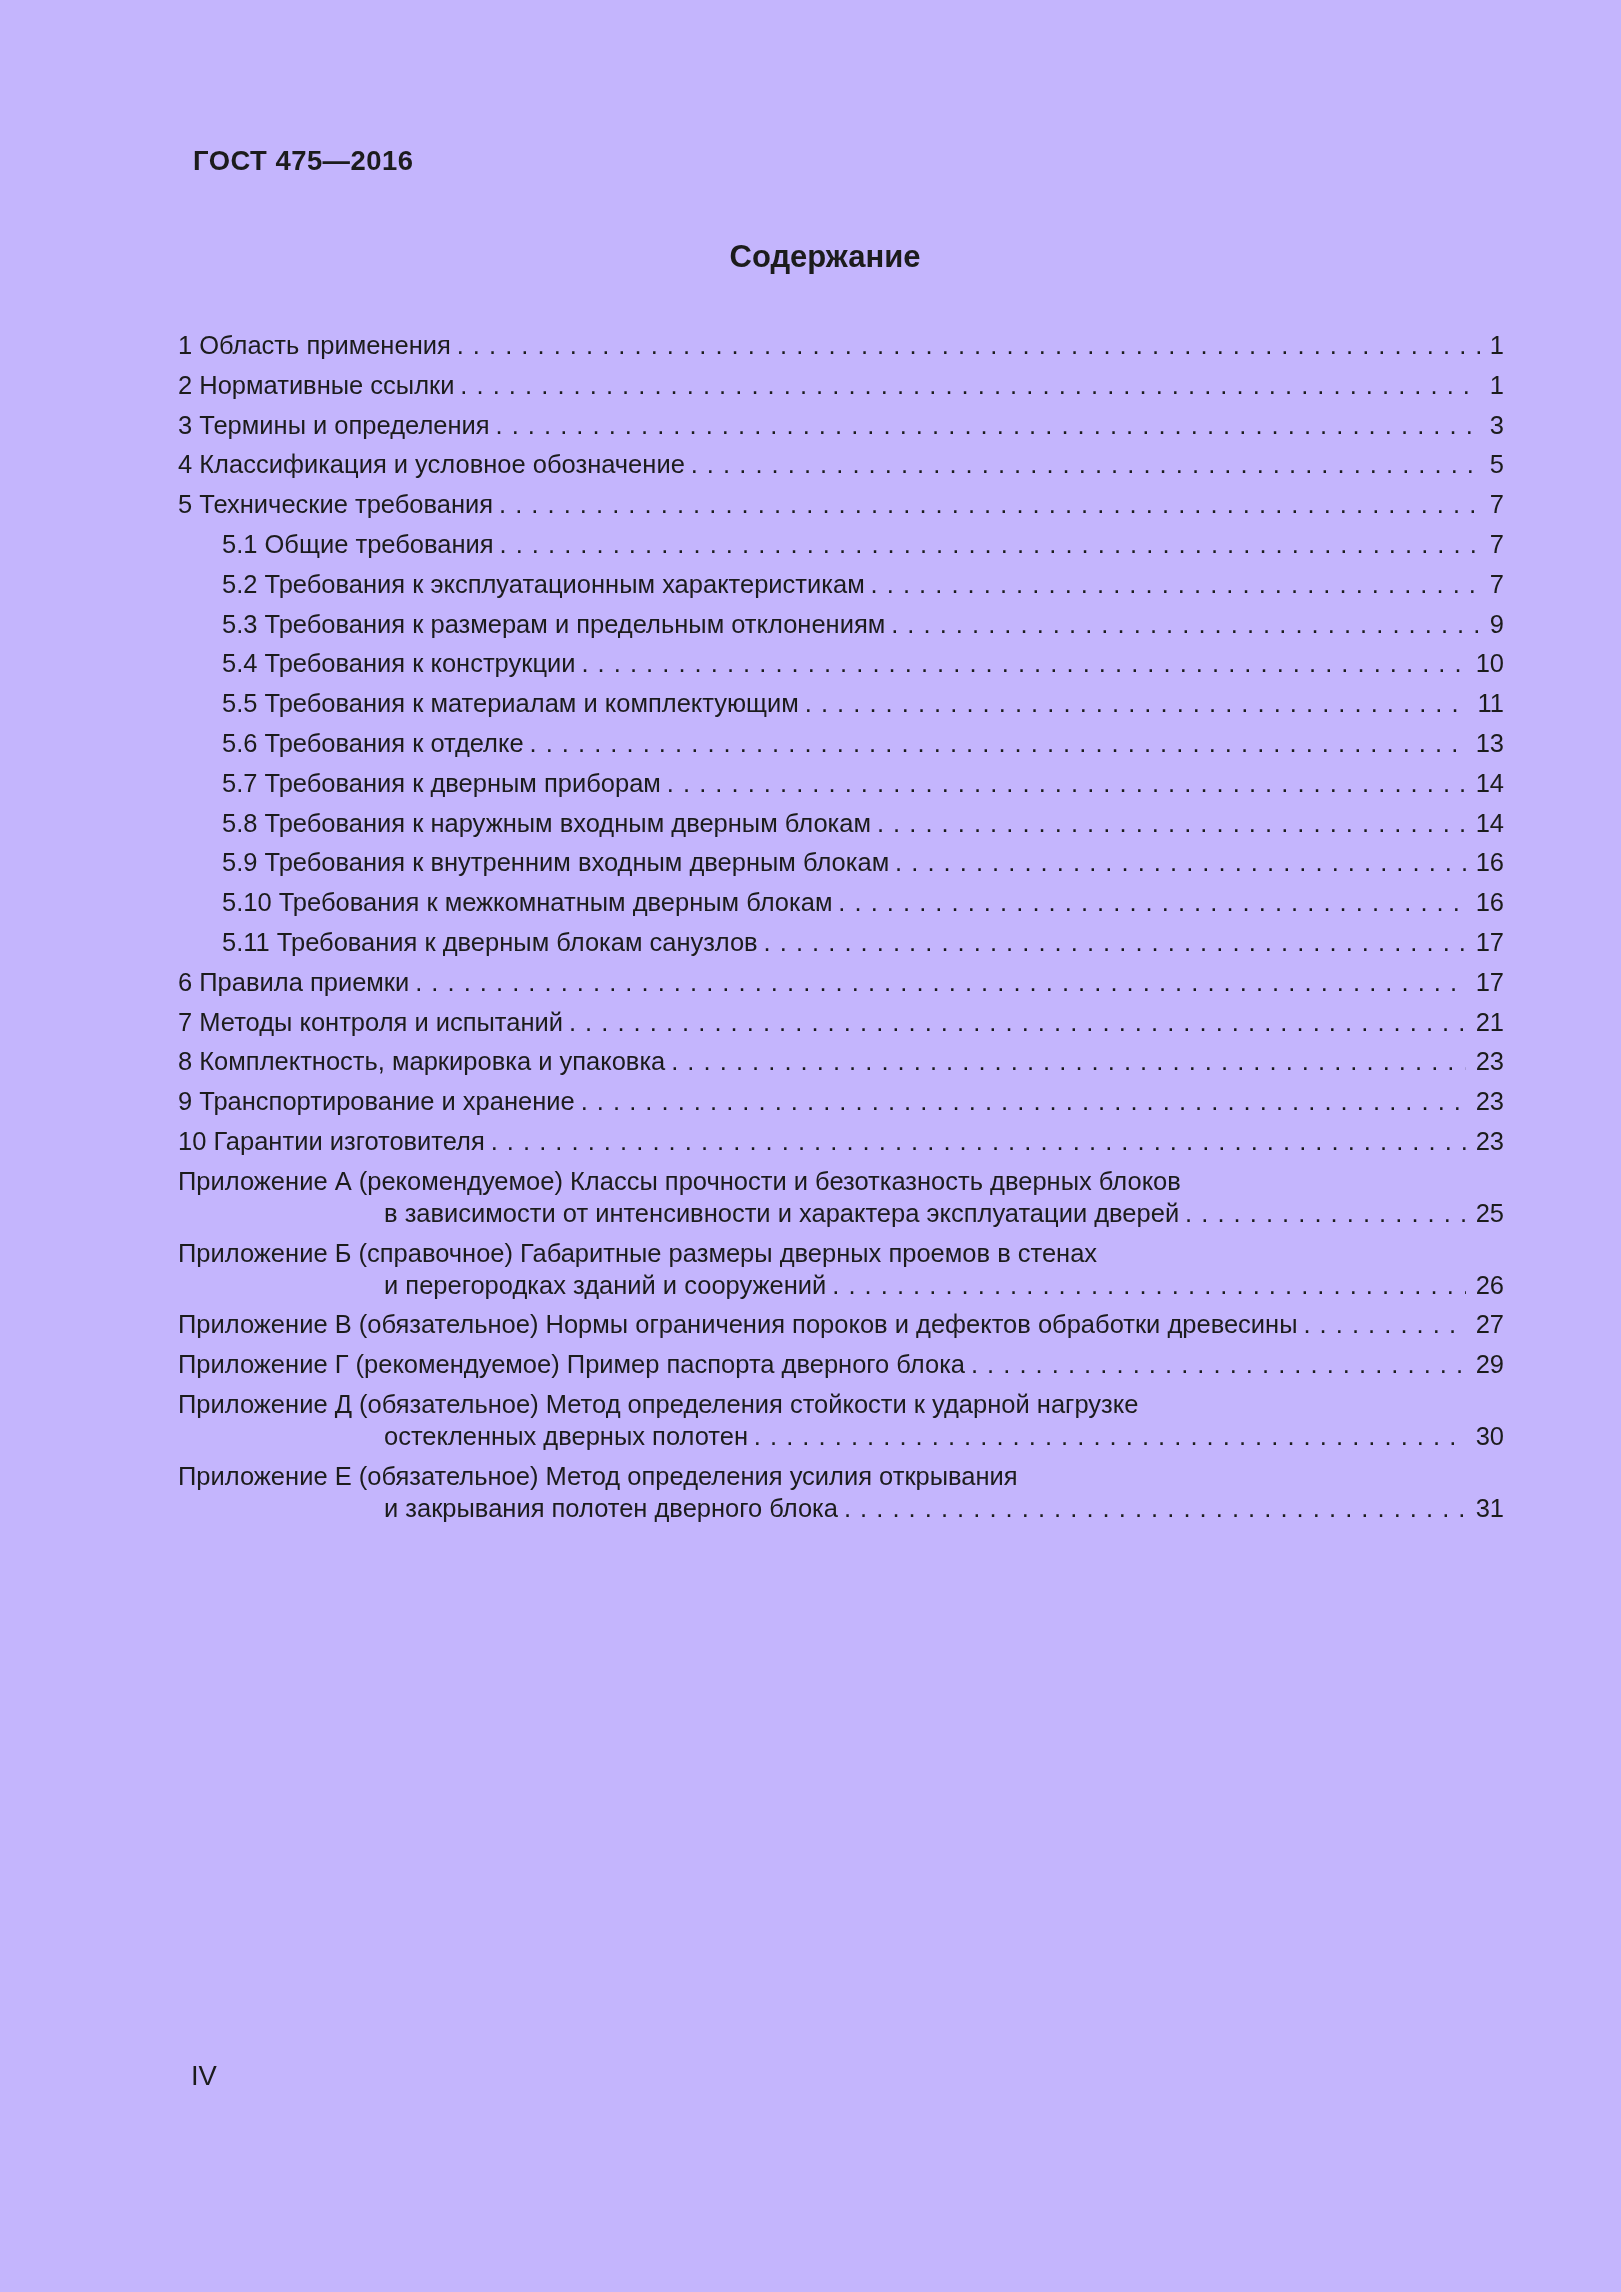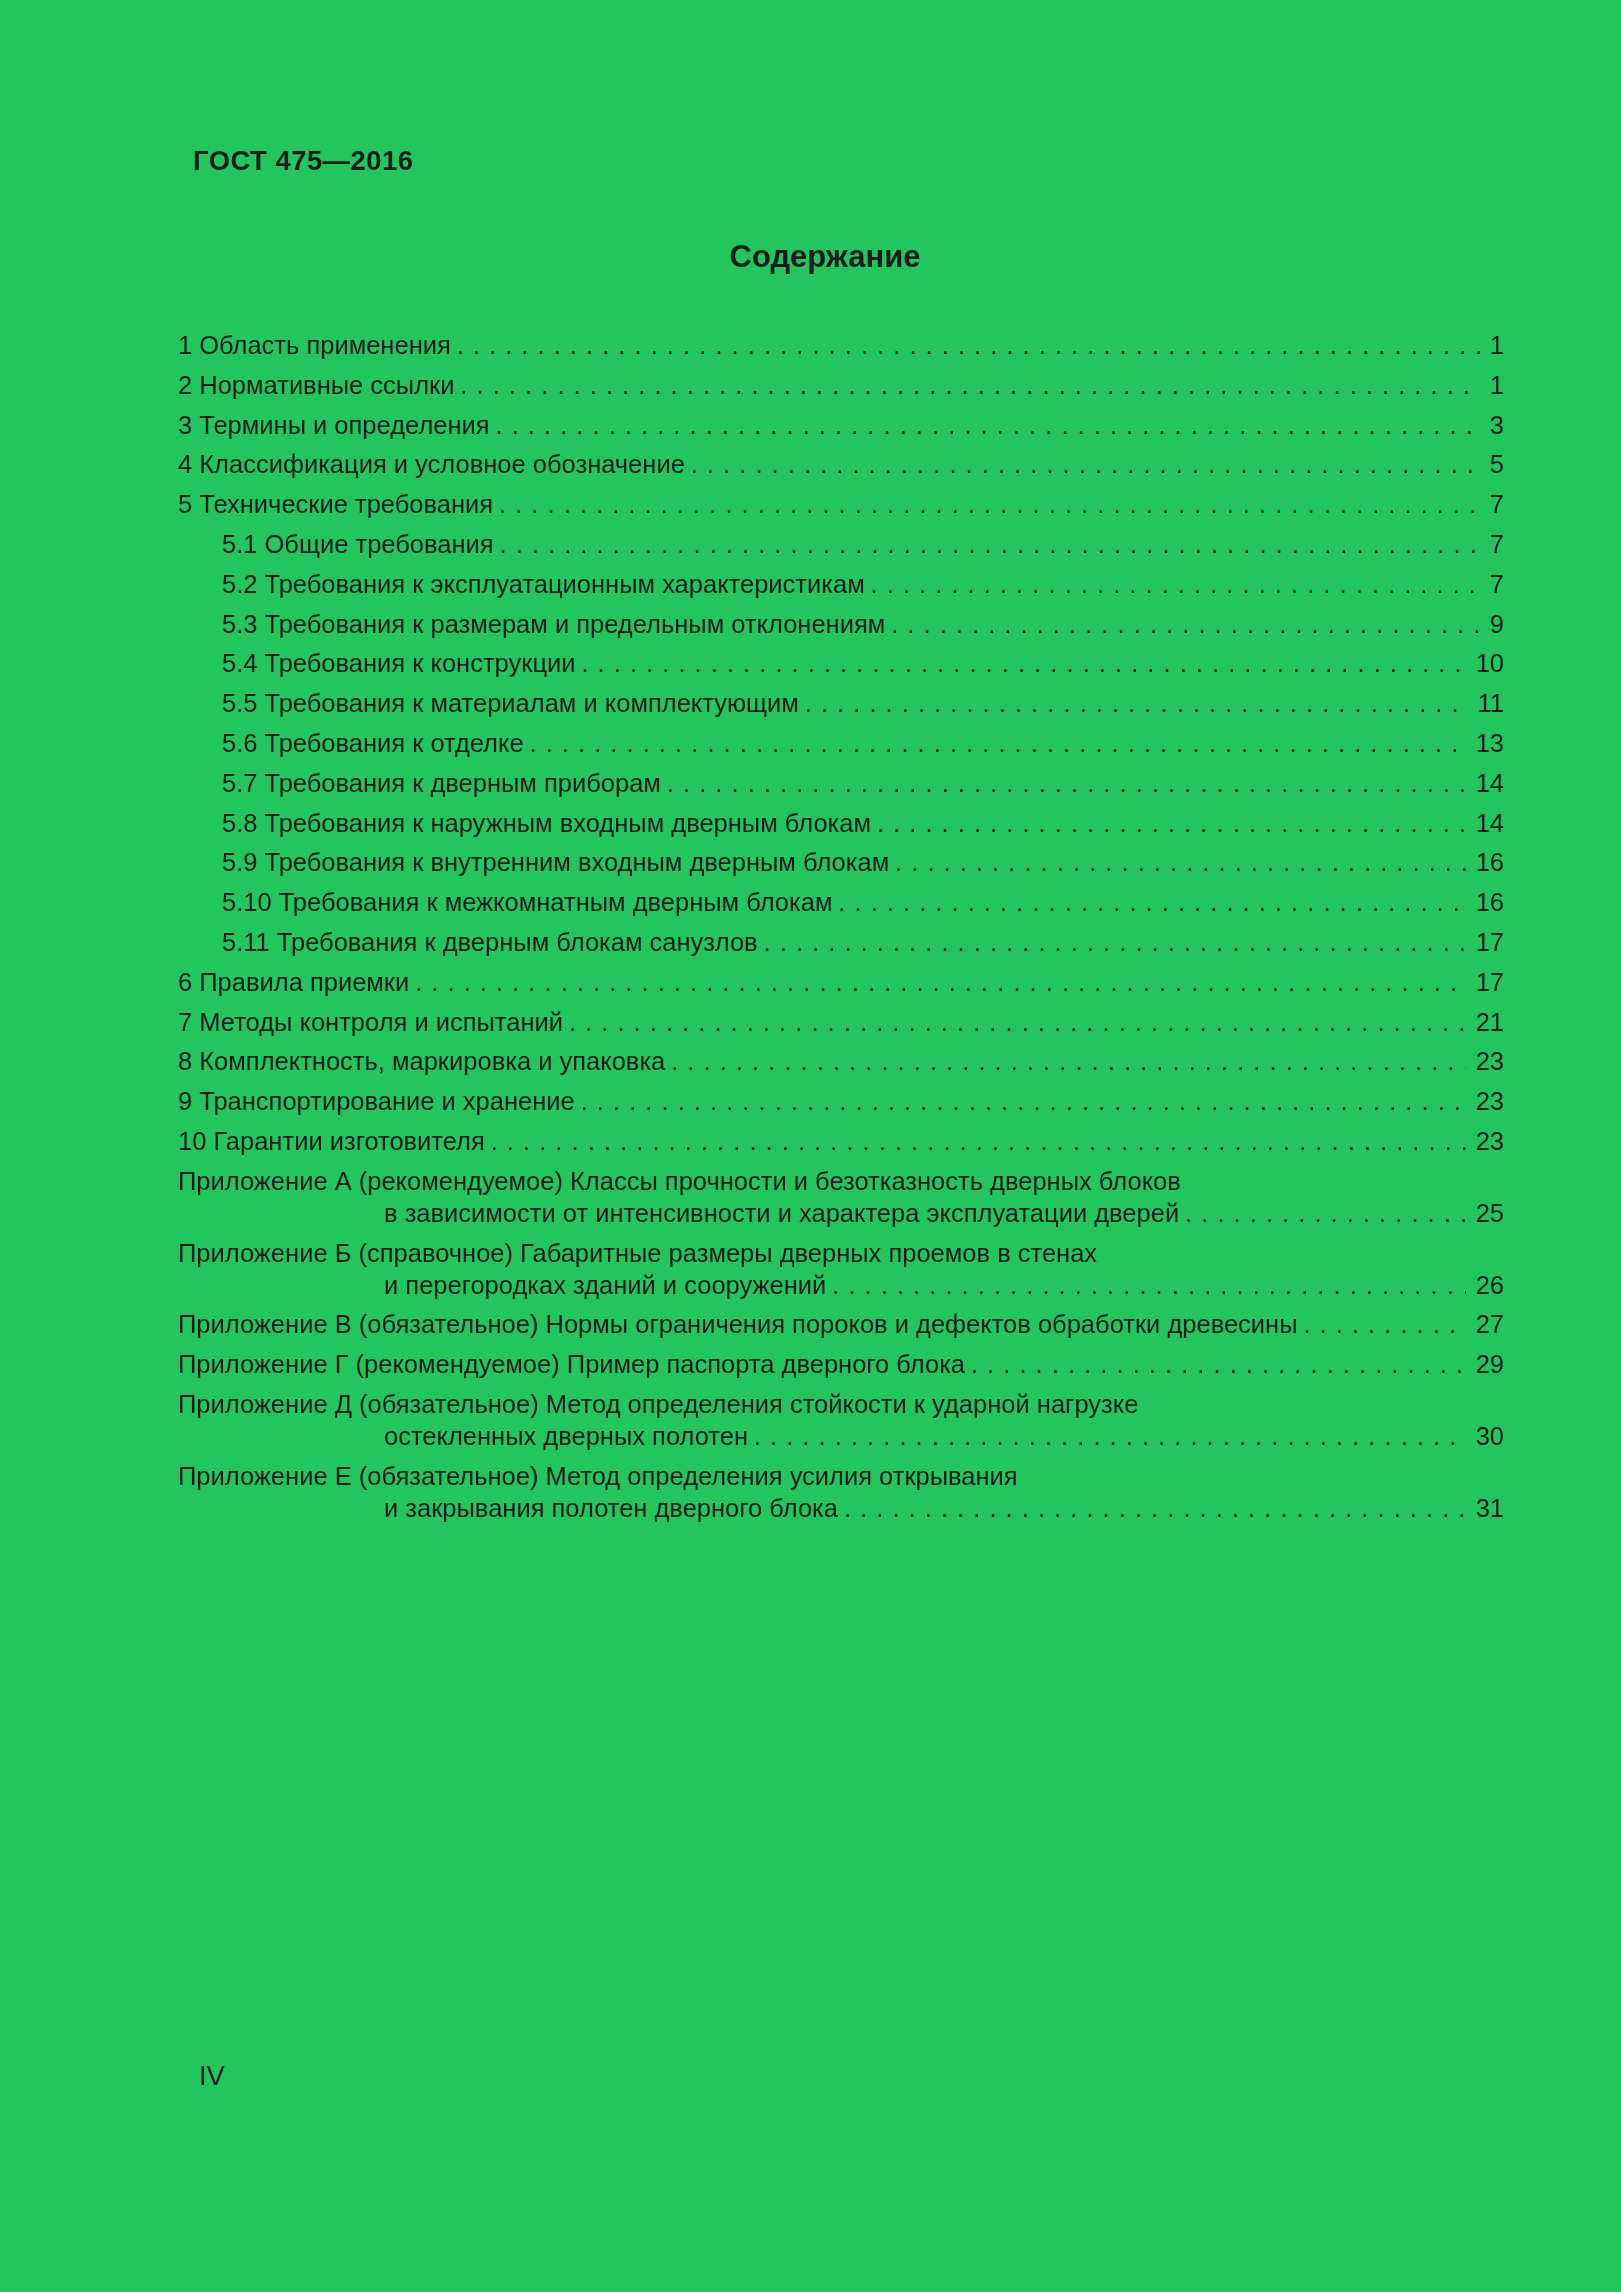--- a/index.html
+++ b/index.html
@@ -5,21 +5,21 @@
   html, body {
     margin: 0;
     padding: 0;
     background: #e8e8e8;
   }
   .page {
     position: relative;
     width: 1621px;
     height: 2293px;
     margin: 0 auto;
-    background: #22c55e;
+    background: #c4b5fd;
     color: #1c1c1c;
     font-family: "Liberation Sans", sans-serif;
     overflow: hidden;
   }
   .doc-header {
     position: absolute;
     left: 193px;
     top: 145px;
     font-size: 27.4px;
     font-weight: bold;
@@ -65,21 +65,20 @@
   .toc-page {
     flex: 0 0 auto;
     padding-left: 9.8px;
     white-space: nowrap;
   }
   .doc-footer {
     position: absolute;
     left: 191px;
     top: 2060px;
     font-size: 27.4px;
-    margin-left: 8px;
   }
 </style>
 </head>
 <body>
 
 <div class="page">
   <div class="doc-header">ГОСТ 475—2016</div>
 
   <h1 class="doc-title">Содержание</h1>
 

